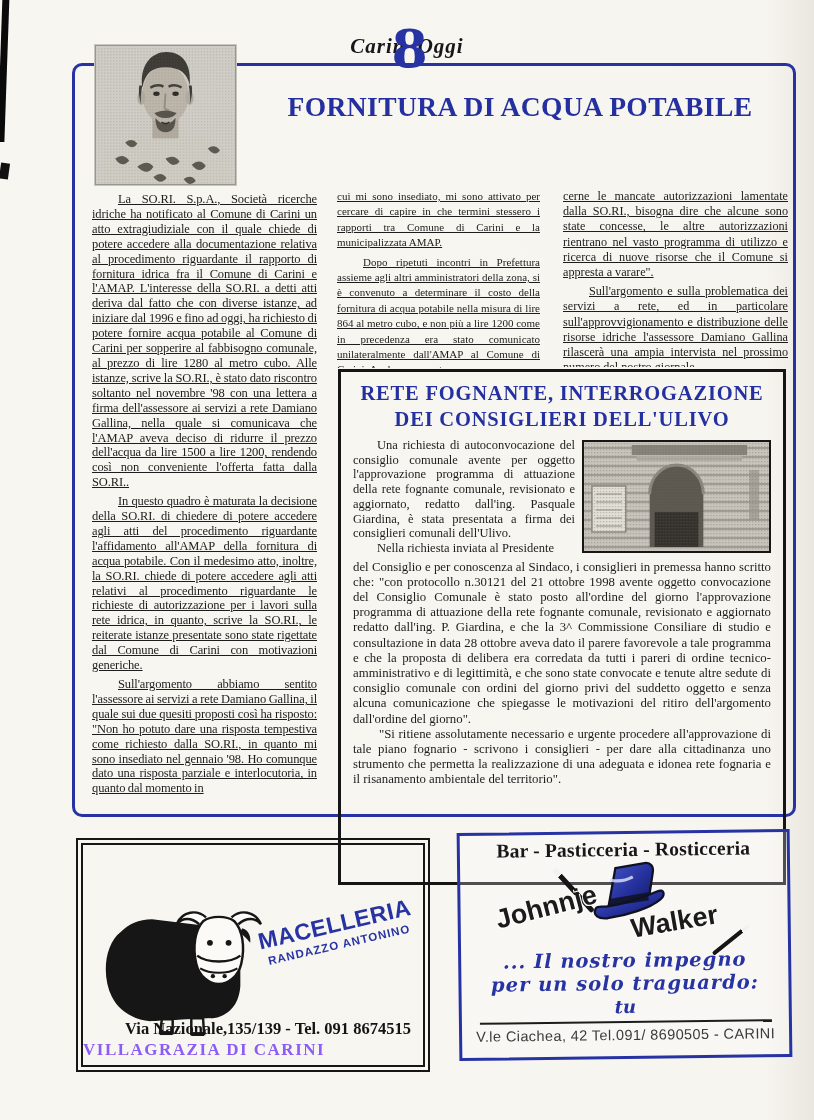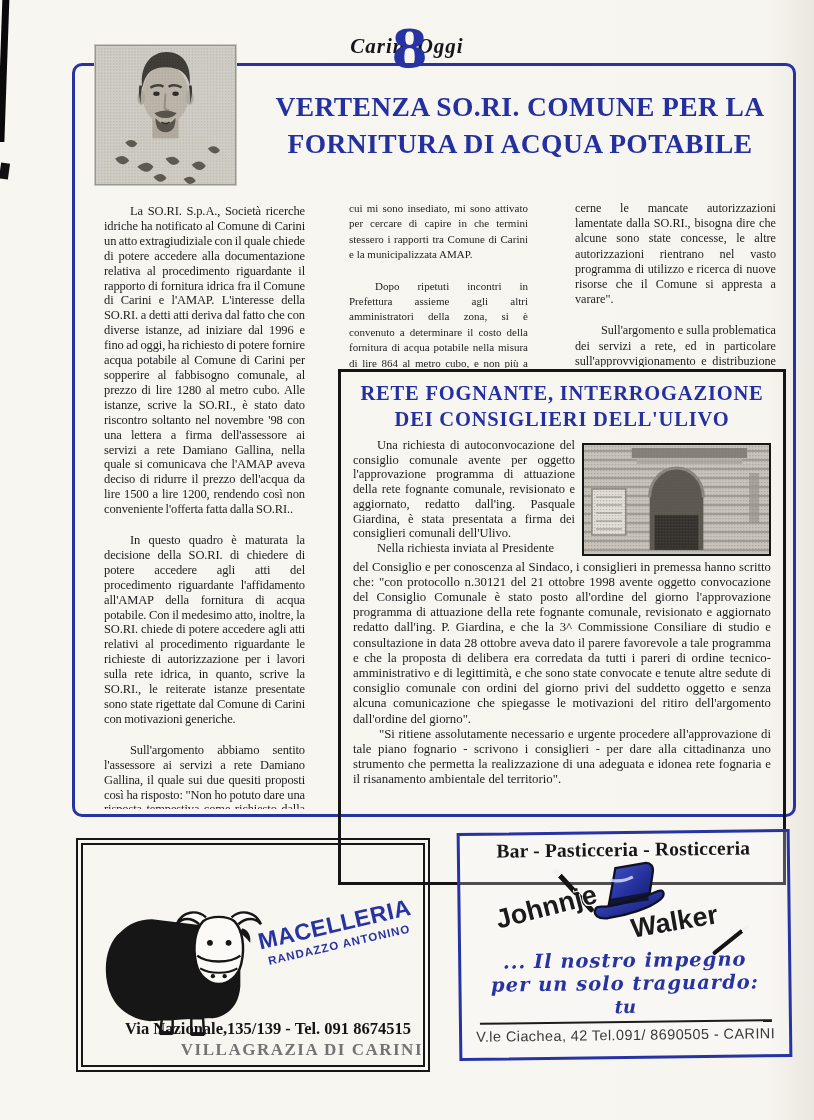--- a/index.html
+++ b/index.html
@@ -27,33 +27,33 @@
   
   .portrait{left:95px;top:45px;width:141px;height:140px;box-shadow:0 0 0 1px #c9c6c0;}
   .portrait svg{display:block;width:100%;height:100%;}
 
   
   .headline{left:252px;top:88px;width:536px;text-align:center;color:#2530a0;font-weight:bold;
             font-size:27.5px;line-height:37px;letter-spacing:.4px;}
 
   
   .col{position:absolute;text-align:justify;color:#1d1d1d;overflow:hidden;}
-  .col p{margin:16px;}
+  .col p{margin:4px;text-decoration:underline;}
   .col p.ind{text-indent:26px;}
   .col1{left:88px;top:188px;width:233px;height:621px;font-size:12.5px;line-height:14.9px;
         letter-spacing:-.12px;word-spacing:-.5px;}
   .col2{left:333px;top:185px;width:211px;height:183px;font-size:11px;line-height:15.4px;}
   .col3{left:559px;top:185px;width:233px;height:182px;font-size:12.2px;line-height:15.2px;}
 
   
   .boxart{left:338px;top:369px;width:448px;height:516px;border:3px solid #151515;
           box-sizing:border-box;padding:6px 12px;overflow:hidden;background:transparent;}
   .boxart .btitle{text-align:center;color:#2530a0;font-weight:bold;font-size:20.5px;
                   line-height:26px;letter-spacing:.8px;margin:2px 0 6px 0;}
-  .boxrow{display:flex;gap:7px;align-items:flex-end;}
+  .boxrow{display:flex;gap:7px;}
   .boxintro{flex:1;text-align:justify;font-size:12.5px;line-height:14.7px;color:#1d1d1d;}
   .boxintro p{margin:0;}
   .boxintro p.ind{text-indent:24px;}
   .doorway{width:189px;height:113px;flex:0 0 auto;margin-top:2px;}
   .doorway svg{display:block;width:100%;height:100%;}
   .boxbody{margin-top:4px;text-align:justify;font-size:12.8px;line-height:15.2px;color:#1d1d1d;}
   .boxbody p{margin:0;}
   .boxbody p.ind{text-indent:26px;}
 
   
@@ -61,22 +61,22 @@
               box-sizing:border-box;overflow:hidden;}
   .ad-butcher .bhead{margin-top:8px;text-align:center;font-family:"Liberation Sans",sans-serif;
               font-weight:bold;font-size:19px;color:#2f2e2c;letter-spacing:.3px;}
   .bull{left:6px;top:40px;width:185px;height:152px;}
   .bull svg{display:block;width:100%;height:100%;}
   .macelleria{right:2px;top:66px;width:170px;text-align:center;transform:rotate(-13deg);
               color:#2733a2;font-family:"Liberation Sans",sans-serif;}
   .macelleria .shop{font-weight:bold;font-size:23px;letter-spacing:.5px;}
   .macelleria .owner{font-weight:bold;font-size:11.5px;letter-spacing:1px;margin-top:1px;}
   .baddr{left:0;bottom:26px;width:100%;text-align:center;font-weight:bold;font-size:16.5px;color:#141414;margin-left:15px;}
-  .bcity{left:0;bottom:5px;width:100%;text-align:right;font-weight:bold;font-size:17px;
-         letter-spacing:1.5px;color:#737373;}
+  .bcity{left:0;bottom:5px;width:100%;text-align:left;font-weight:bold;font-size:17px;
+         letter-spacing:1.5px;color:#8b5cf6;}
 
   
   .ad-bar{left:458px;top:831px;width:333px;height:228px;border:3px solid #2733a2;
           box-sizing:border-box;transform:rotate(-.7deg);overflow:hidden;background:rgba(255,255,255,.25);}
   .ad-bar .bahead{margin-top:5px;text-align:center;font-weight:bold;font-size:19.5px;
           color:#171717;letter-spacing:.2px;}
   .brandzone{position:relative;height:86px;}
   .brand-first{position:absolute;left:34px;top:30px;transform:rotate(-14deg);
           font-family:"Liberation Sans",sans-serif;font-weight:bold;font-size:27px;color:#1b1b1b;
           text-shadow:1px 1px 0 #fff,-1px 1px 0 #fff;}
@@ -152,21 +152,20 @@
 
       <path d="M59 67 q11 -5 22 0 q-3 5 -11 5 q-8 0 -11 -5Z" fill="#57524a"></path>
       <path d="M60 72 q10 12 20 0 q0 14 -10 14 q-10 0 -10 -14Z" fill="#57524a"></path>
       <path d="M66 76 q4 3 8 0" stroke="#2e2c29" stroke-width="1.5" fill="none"></path>
       <rect width="140" height="138" fill="url(#dit)" opacity=".18"></rect>
       <rect x="0" y="0" width="140" height="138" fill="none" stroke="#9a968e" stroke-width="2"></rect>
     </svg>
   </div>
 
   <div class="abs headline">
-    <div>VERTENZA SO.RI. COMUNE PER LA</div>
     <div>FORNITURA DI ACQUA POTABILE</div>
   </div>
 
   <div class="col col1">
     <p class="ind">La SO.RI. S.p.A., Società ricerche idriche ha notificato al Comune di Carini un atto extragiudiziale con il quale chiede di potere accedere alla documentazione relativa al procedimento riguardante il rapporto di fornitura idrica fra il Comune di Carini e l'AMAP. L'interesse della SO.RI. a detti atti deriva dal fatto che con diverse istanze, ad iniziare dal 1996 e fino ad oggi, ha richiesto di potere fornire acqua potabile al Comune di Carini per sopperire al fabbisogno comunale, al prezzo di lire 1280 al metro cubo. Alle istanze, scrive la SO.RI., è stato dato riscontro soltanto nel novembre '98 con una lettera a firma dell'assessore ai servizi a rete Damiano Gallina, nella quale si comunicava che l'AMAP aveva deciso di ridurre il prezzo dell'acqua da lire 1500 a lire 1200, rendendo così  non conveniente l'offerta fatta dalla SO.RI..</p>
     <p class="ind">In questo quadro è maturata la decisione della SO.RI. di chiedere di potere accedere agli atti del procedimento riguardante l'affidamento all'AMAP della fornitura di acqua potabile. Con il medesimo atto, inoltre, la SO.RI. chiede di potere accedere agli atti relativi al procedimento riguardante le richieste di autorizzazione per i lavori sulla rete idrica, in quanto, scrive la SO.RI., le reiterate istanze presentate sono state rigettate dal Comune di Carini con motivazioni generiche.</p>
     <p class="ind">Sull'argomento abbiamo sentito l'assessore ai servizi a rete Damiano Gallina, il quale sui due quesiti proposti così ha risposto: "Non ho potuto dare una risposta tempestiva come richiesto dalla SO.RI., in quanto mi sono insediato nel gennaio '98. Ho comunque dato una risposta parziale e interlocutoria, in quanto dal momento in</p>
   </div>
   <div class="col col2">
     <p>cui mi sono insediato, mi sono attivato per cercare di capire in che termini stessero i rapporti tra Comune di Carini e la municipalizzata AMAP.</p>

